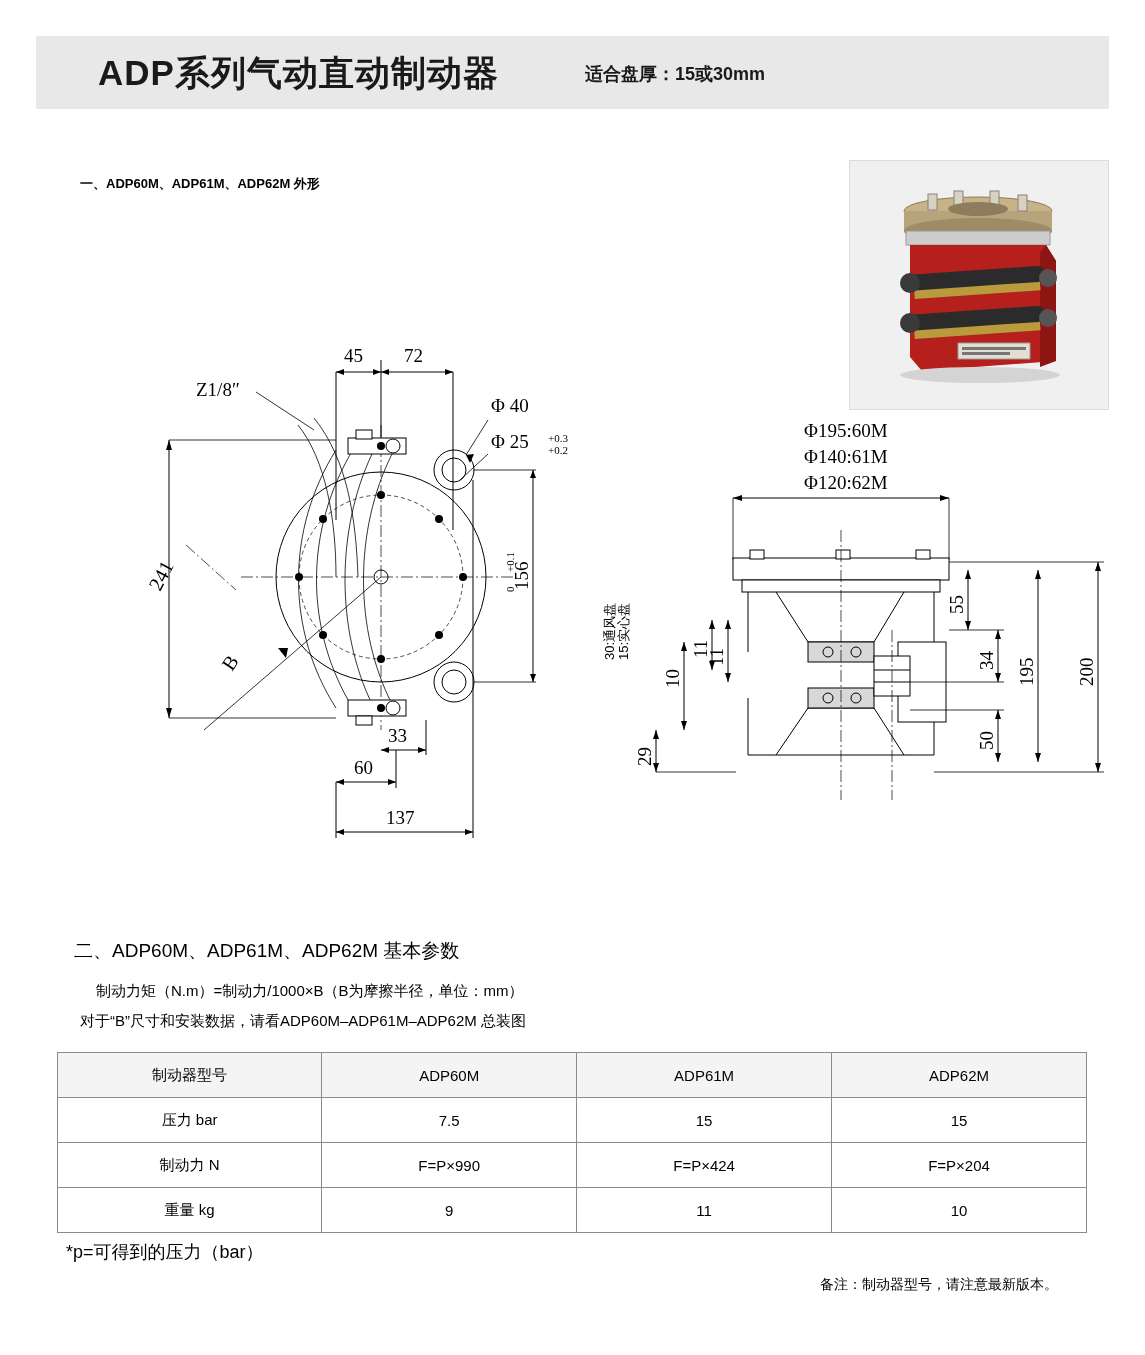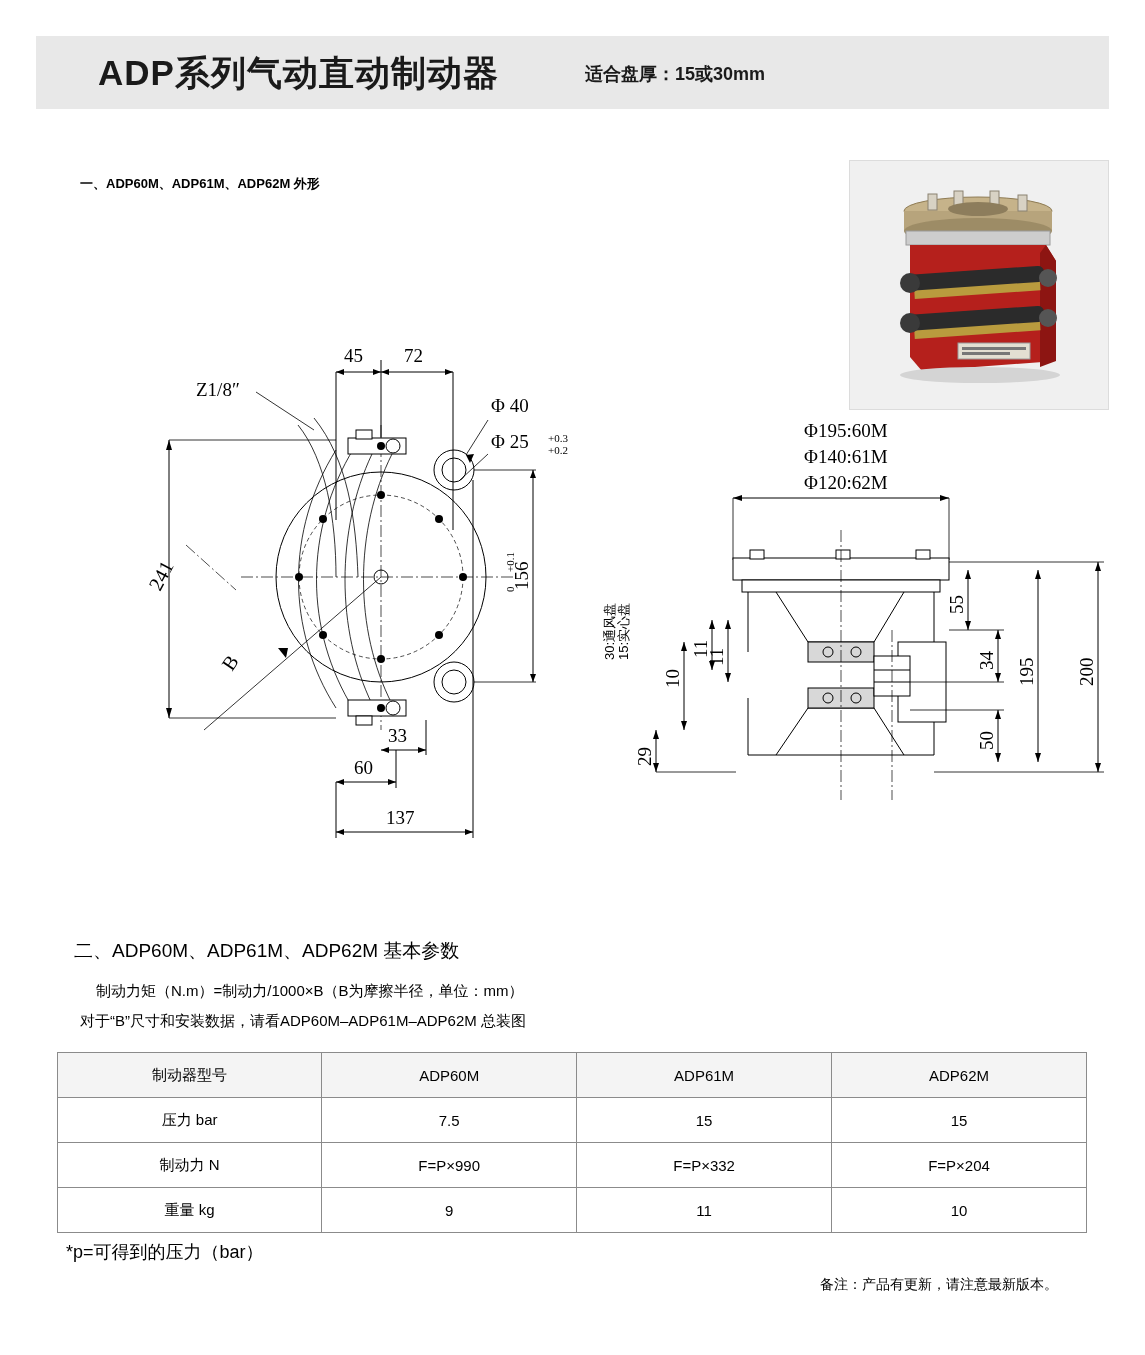--- a/index.html
+++ b/index.html
@@ -340,26 +340,26 @@
   </tr>
   <tr>
     <td class="col0">压力    bar</td>
     <td class="colx">7.5</td>
     <td class="colx">15</td>
     <td class="colx">15</td>
   </tr>
   <tr>
     <td class="col0">制动力    N</td>
     <td class="colx">F=P×990</td>
-    <td class="colx">F=P×332</td>
+    <td class="colx">F=P×424</td>
     <td class="colx">F=P×204</td>
   </tr>
   <tr>
     <td class="col0">重量    kg</td>
     <td class="colx">9</td>
     <td class="colx">11</td>
     <td class="colx">10</td>
   </tr>
 </tbody>
   </table>
 
 <div class="note-p">*p=可得到的压力（bar）</div>
-<div class="note-r">备注：产品有更新，请注意最新版本。</div>
+<div class="note-r">备注：制动器型号，请注意最新版本。</div>
 
 </body></html>

